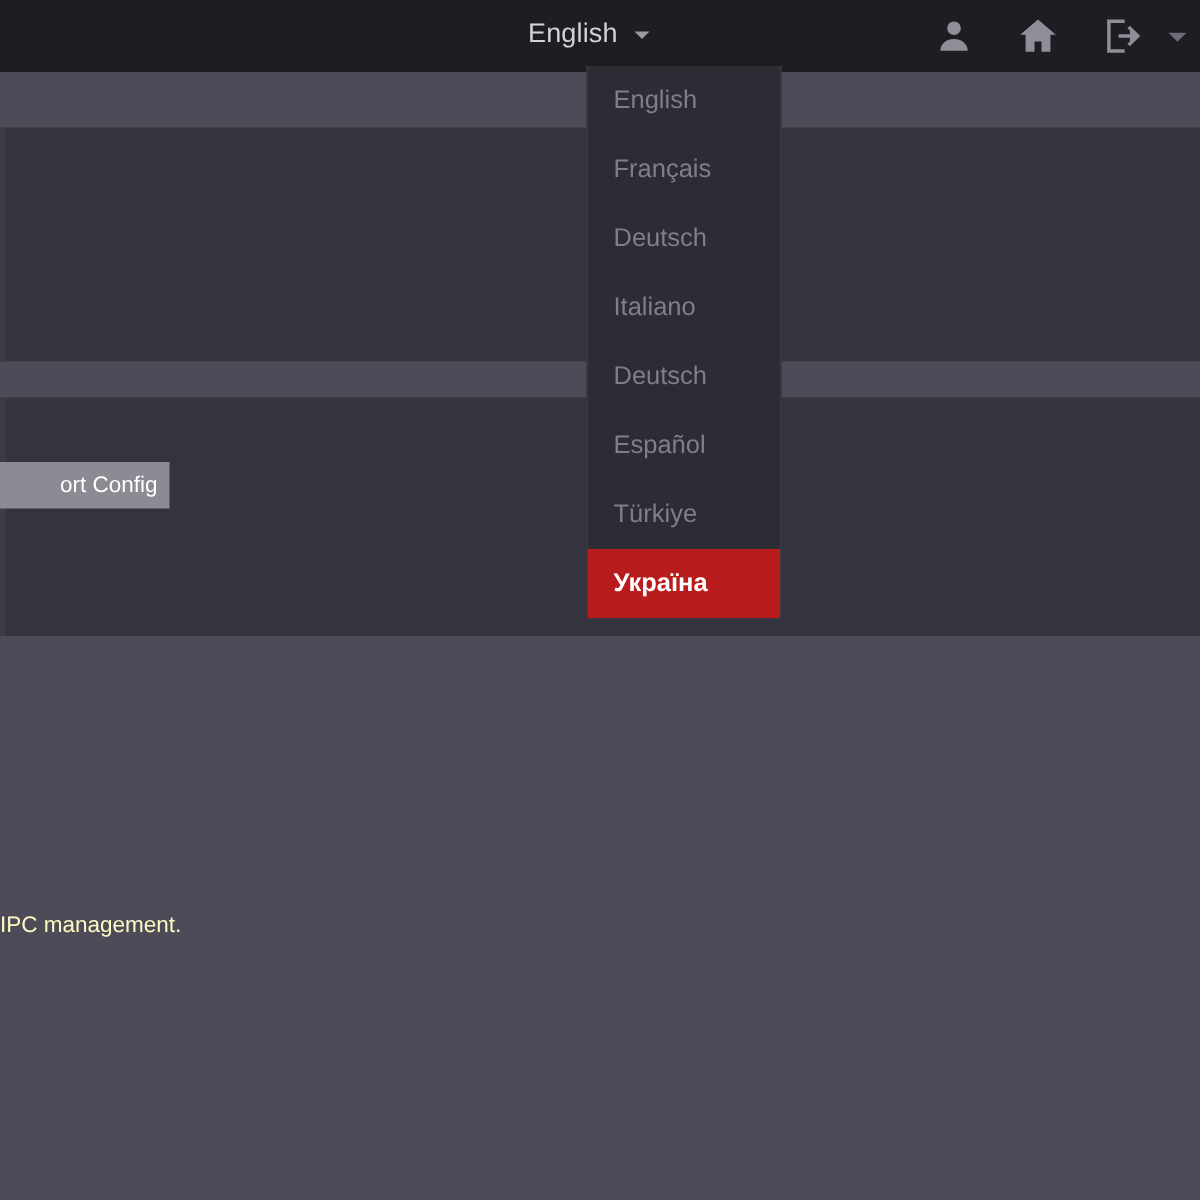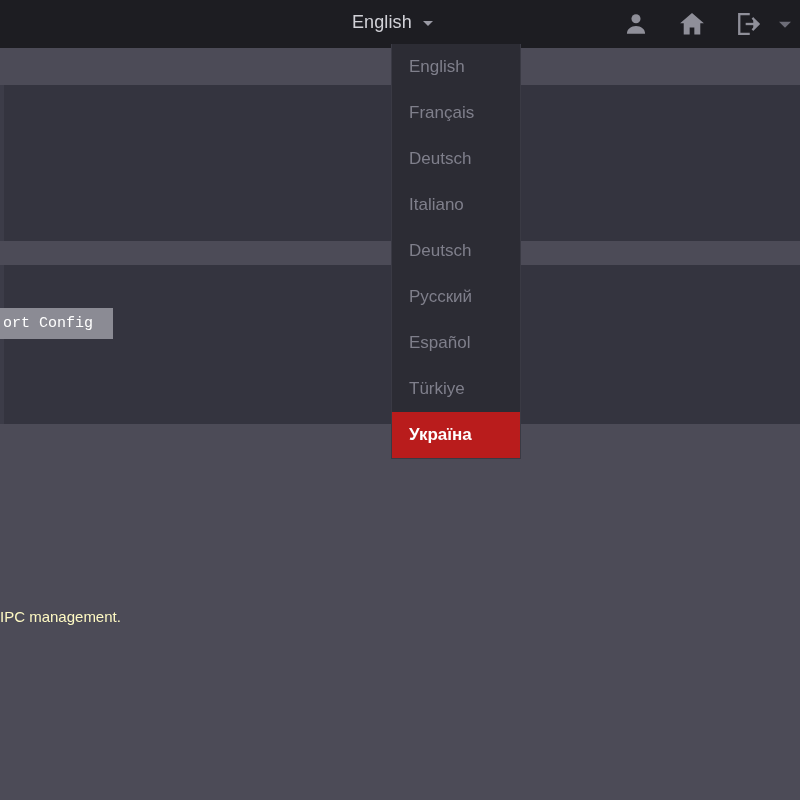--- a/index.html
+++ b/index.html
@@ -109,25 +109,25 @@
     left: 0;
     top: 308px;
     width: 113px;
     height: 31px;
     background: #8b8b94;
     color: #ffffff;
     font-size: 15px;
     display: flex;
     align-items: center;
     justify-content: flex-end;
-    padding-right: 20px;
+    padding-right: 8px;
     white-space: nowrap;
     cursor: pointer;
     border: 0;
-    font-family: Liberation Mono, monospace;
+    font-family: Liberation Sans, sans-serif;
   }
 
   
 
   .hint-text {
     position: absolute;
     left: 0;
     top: 608px;
     font-size: 15px;
     color: #fef9c3;
@@ -232,19 +232,18 @@
 
     </div>
   </div>
 
   <ul class="lang-dropdown" id="lang-dropdown">
       <li class="lang-option">English</li>
       <li class="lang-option">Français</li>
       <li class="lang-option">Deutsch</li>
       <li class="lang-option">Italiano</li>
       <li class="lang-option">Deutsch</li>
-      <li class="lang-option">Русский</li>
       <li class="lang-option">Español</li>
       <li class="lang-option">Türkiye</li>
       <li class="lang-option is-selected">Україна</li>
     </ul>
 
 </div>
 
 </body></html>

